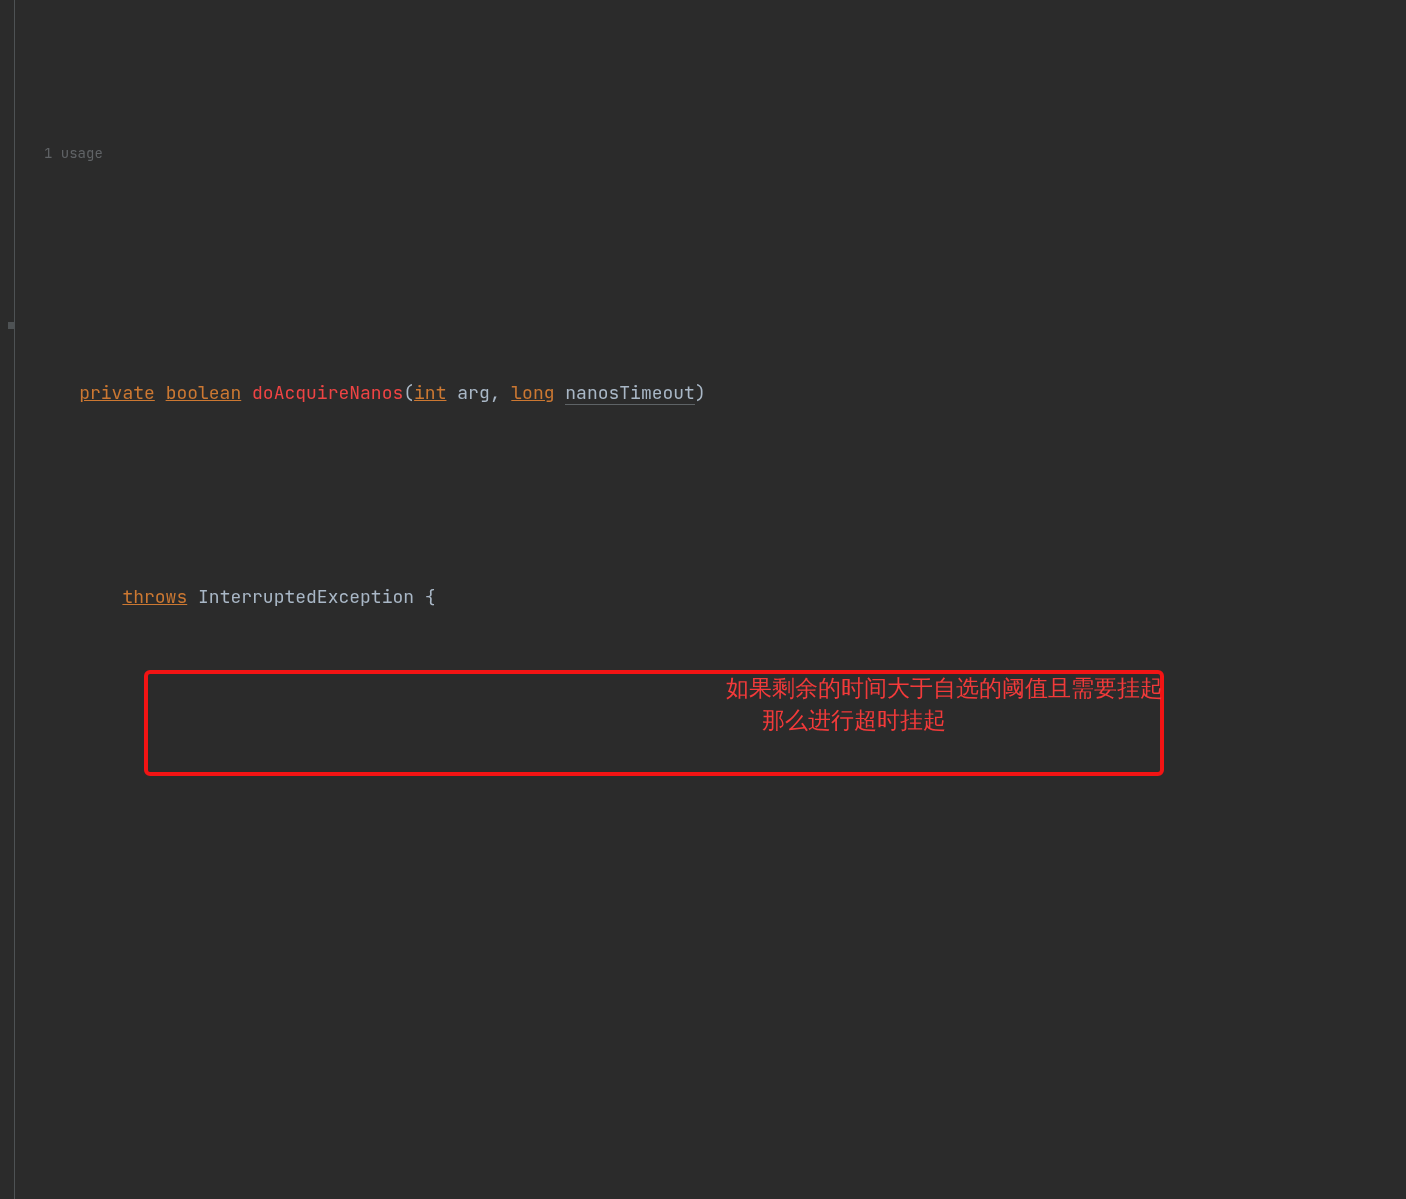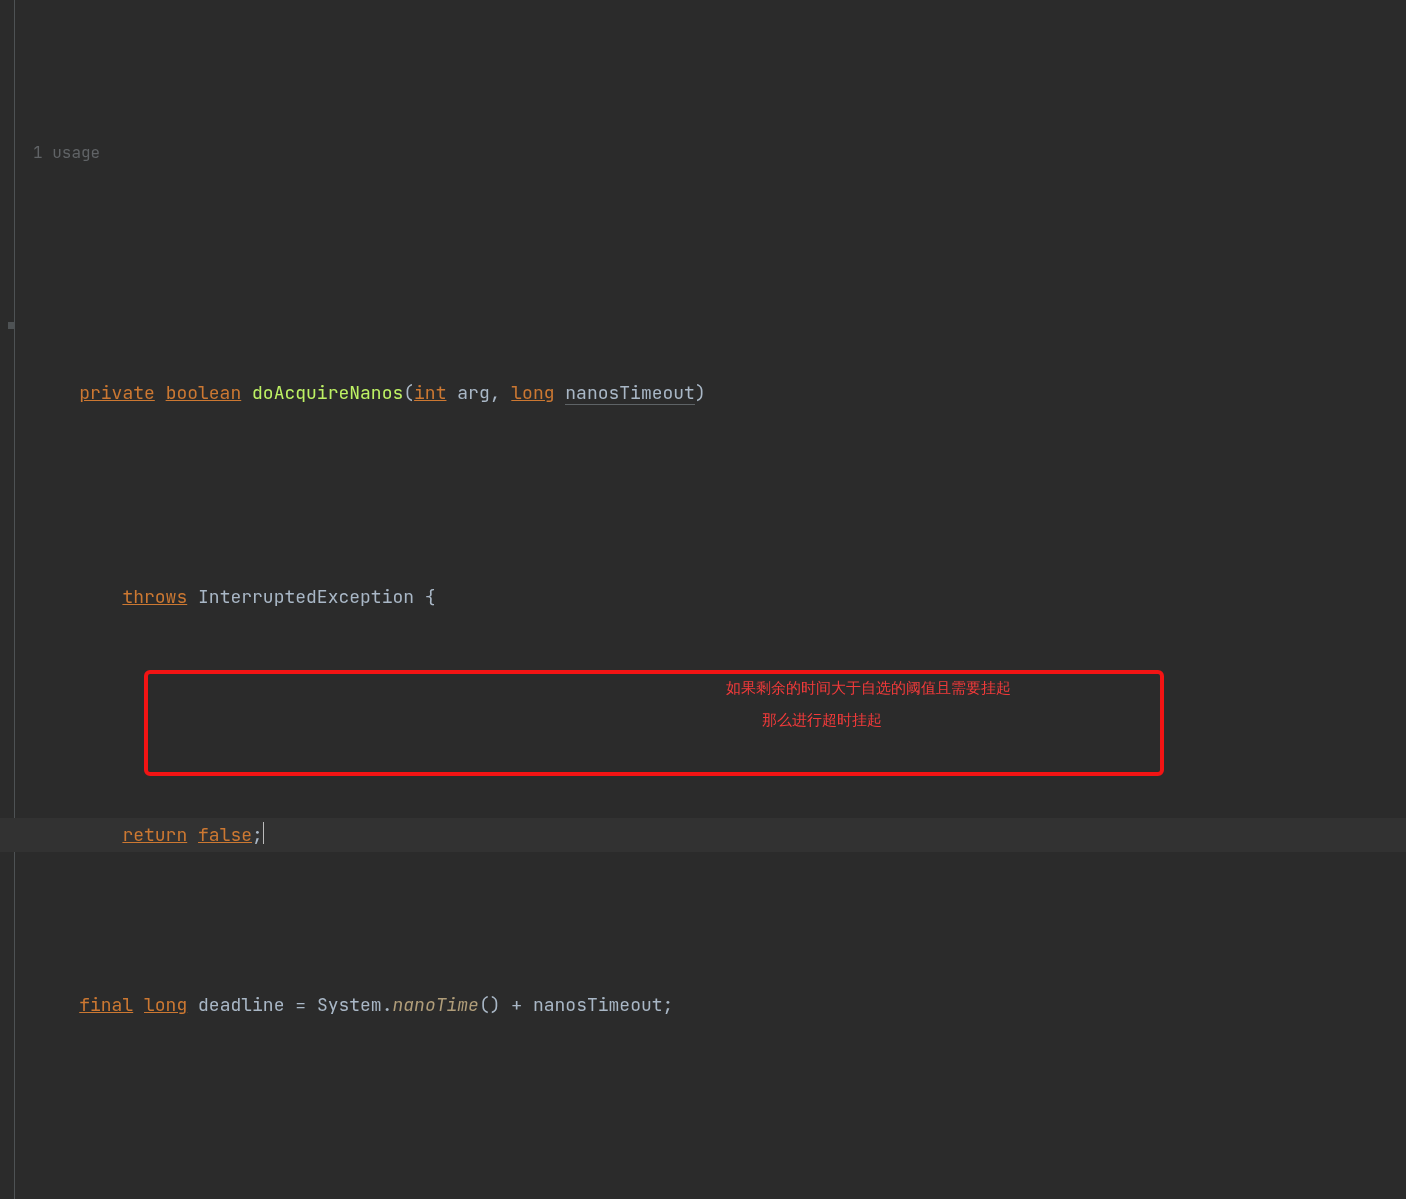--- a/index.html
+++ b/index.html
@@ -18,42 +18,42 @@
     white-space: pre;
     position: relative;
   }
   .line {
     padding-left: 36px;
     position: relative;
     min-height: 34px;
   }
   .usage-hint {
     color: #606366;
-    font-size: 16px;
-    padding-left: 33px;
+    font-size: 14px;
+    padding-left: 44px;
     margin-bottom: 2px;
   }
   .gutter-bar {
     position: absolute;
     left: 14px;
     top: 0;
     bottom: 0;
     width: 1.2px;
     background: #4e5254;
   }
   .gutter-tick {
     position: absolute;
     left: 8px;
     top: 14px;
     width: 7px;
     height: 7px;
     background: #4e5254;
   }
   .kw   { color: #cc7832; text-decoration: underline; }
-  .meth-decl { color: #bef264; text-align: right; }
+  .meth-decl { color: #ef4444; text-align: right; }
   .num  { color: #6897bb; }     
   .fn-ital { color: #b09d79; font-style: italic; }
   .underline { border-bottom: 1px solid #5e6366; }
   .punct { color: #a9b7c6; }
   .op { color: #a9b7c6; }
   .caret-line {
     background: #323232;
     position: relative;
   }
   .caret {
@@ -71,21 +71,21 @@
     left: 144px;
     top: 670px;
     width: 1020px;
     height: 106px;
     pointer-events: none;
   }
   .anno-overlay {
     position: absolute;
     color: #f23a3a;
     font-family: "Microsoft YaHei", "PingFang SC", sans-serif;
-    font-size: 15px;
+    font-size: 23px;
     font-weight: 500;
     line-height: 30px;
     pointer-events: none;
   }
 </style>
 </head>
 <body>
 
 <div class="editor">
   <div class="gutter-bar"></div>
@@ -97,24 +97,22 @@
     <span class="gutter-tick"></span>
     <span class="kw">private</span> <span class="kw">boolean</span> <span class="meth-decl">doAcquireNanos</span><span class="punct">(</span><span class="kw">int</span> <span>arg</span><span class="punct">, </span><span class="kw">long</span> <span class="underline">nanosTimeout</span><span class="punct">)</span>
   </div>
 
   
   <div class="line">        <span class="kw">throws</span> <span>InterruptedException</span> <span class="punct">{</span></div>
 
   
 
   
-  <div class="line caret-line">        <span class="kw">return</span> <span class="kw">false</span><span class="punct">;</span><span class="caret"></span></div>
 
   
-  <div class="line">    <span class="kw">final</span> <span class="kw">long</span> <span>deadline</span> <span class="op">=</span> <span>System</span><span class="punct">.</span><span class="fn-ital">nanoTime</span><span class="punct">()</span> <span class="op">+</span> <span>nanosTimeout</span><span class="punct">;</span></div>
 
   
   
 
   
   
 
   
   
 

